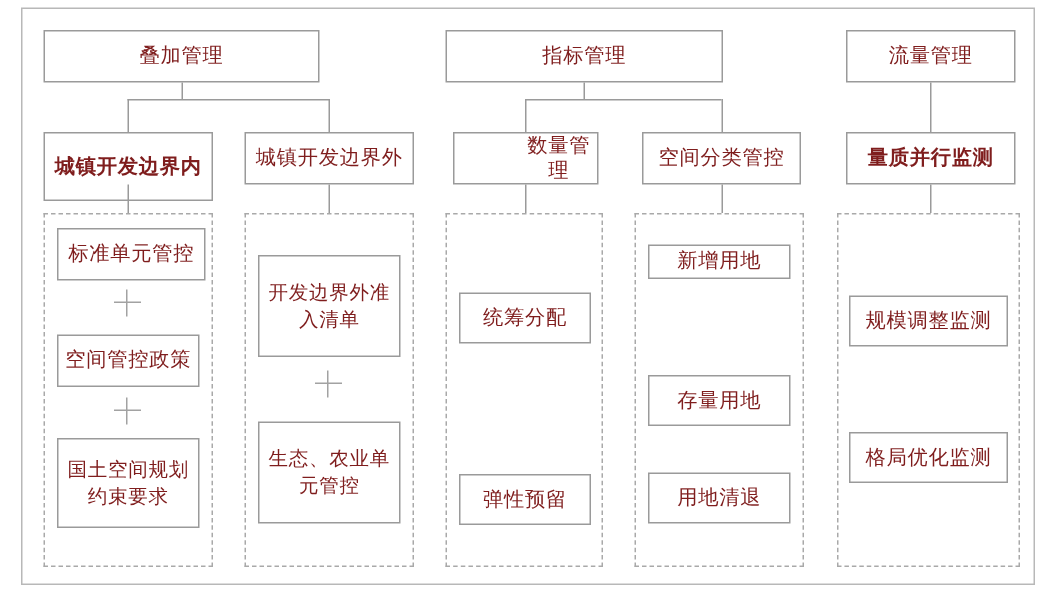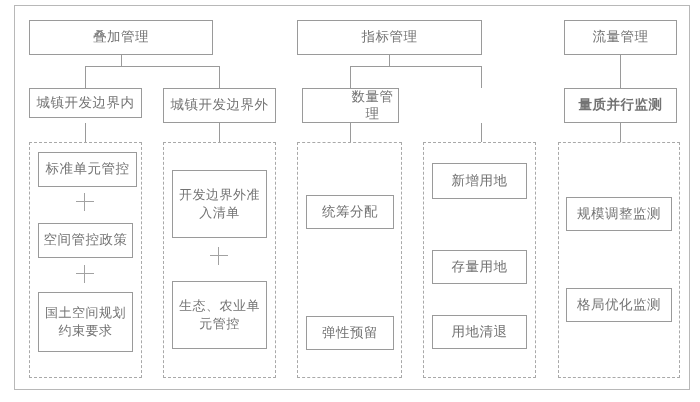--- a/index.html
+++ b/index.html
@@ -29,21 +29,21 @@
   }
   .node {
     position: absolute;
     box-sizing: border-box;
     border: 1px solid #9a9a9a;
     background: #ffffff;
     display: flex;
     align-items: center;
     justify-content: center;
     text-align: center;
-    color: #737373;
+    color: #7f1d1d;
     font-size: 13.5px;
     line-height: 1.25;
     letter-spacing: 0.5px;
     padding: 2px 3px;
   }
   .node.two-line {
     font-size: 13px;
     line-height: 1.35;
   }
   .group {
@@ -80,26 +80,27 @@
 
 <div id="canvas">
   <div class="outer-frame"></div>
 
   <div class="node" style="left:29px; top:20px; width:184px; height:35px;">叠加管理</div>
 
   <div class="node" style="left:297px; top:20px; width:185px; height:35px;">指标管理</div>
 
   <div class="node" style="left:564px; top:20px; width:113px; height:35px;">流量管理</div>
 
-  <div class="node" style="left:29px; top:88px; width:113px; height:30px;">城镇开发边界内</div>
+  <div class="node" style="left:29px; top:88px; width:113px; height:46px;font-weight:bold;">城镇开发边界内</div>
 
   <div class="node" style="left:163px; top:88px; width:113px; height:35px;">城镇开发边界外</div>
 
   <div class="node" style="left:302px; top:88px; width:97px; height:35px;padding-left:47px;">数量管理</div>
 
+  <div class="node" style="left:428px; top:88px; width:106px; height:35px;">空间分类管控</div>
 
   <div class="node" style="left:564px; top:88px; width:113px; height:35px;font-weight:bold;">量质并行监测</div>
 
   <div class="conn v" style="left:121px; top:55px; height:11px;"></div>
   <div class="conn h" style="left:85px; top:66px; width:135px;"></div>
   <div class="conn v" style="left:85px; top:66px; height:22px;"></div>
   <div class="conn v" style="left:219px; top:66px; height:22px;"></div>
 
   <div class="conn v" style="left:389px; top:55px; height:11px;"></div>
   <div class="conn h" style="left:350px; top:66px; width:131px;"></div>
@@ -135,21 +136,21 @@
   <div class="node two-line" style="left:172px; top:281px; width:95px; height:68px;">生态、农业单元管控</div>
 
   <div class="group" style="left:297px; top:142px; width:105px; height:236px;"></div>
 
   <div class="node" style="left:306px; top:195px; width:88px; height:34px;">统筹分配</div>
 
   <div class="node" style="left:306px; top:316px; width:88px; height:34px;">弹性预留</div>
 
   <div class="group" style="left:423px; top:142px; width:113px; height:236px;"></div>
 
-  <div class="node" style="left:432px; top:163px; width:95px; height:36px;">新增用地</div>
+  <div class="node" style="left:432px; top:163px; width:95px; height:23px;">新增用地</div>
 
   <div class="node" style="left:432px; top:250px; width:95px; height:34px;">存量用地</div>
 
   <div class="node" style="left:432px; top:315px; width:95px; height:34px;">用地清退</div>
 
   <div class="group" style="left:558px; top:142px; width:122px; height:236px;"></div>
 
   <div class="node" style="left:566px; top:197px; width:106px; height:34px;">规模调整监测</div>
 
   <div class="node" style="left:566px; top:288px; width:106px; height:34px;">格局优化监测</div>

